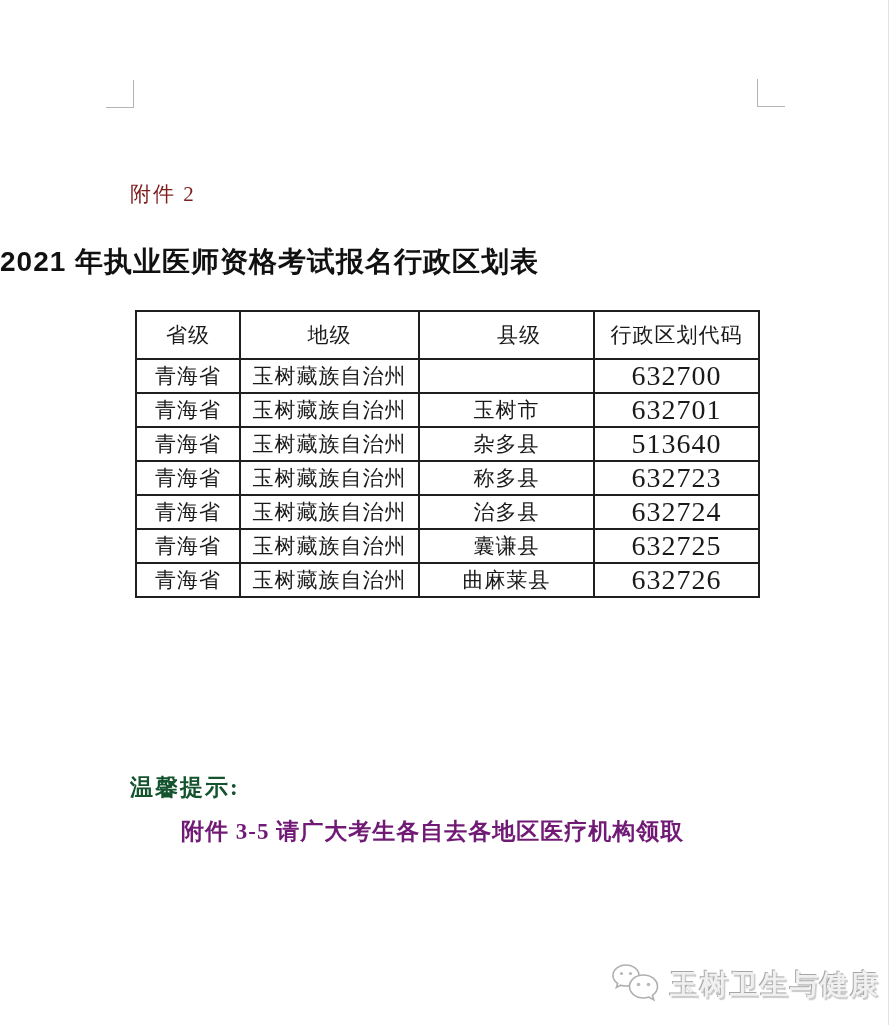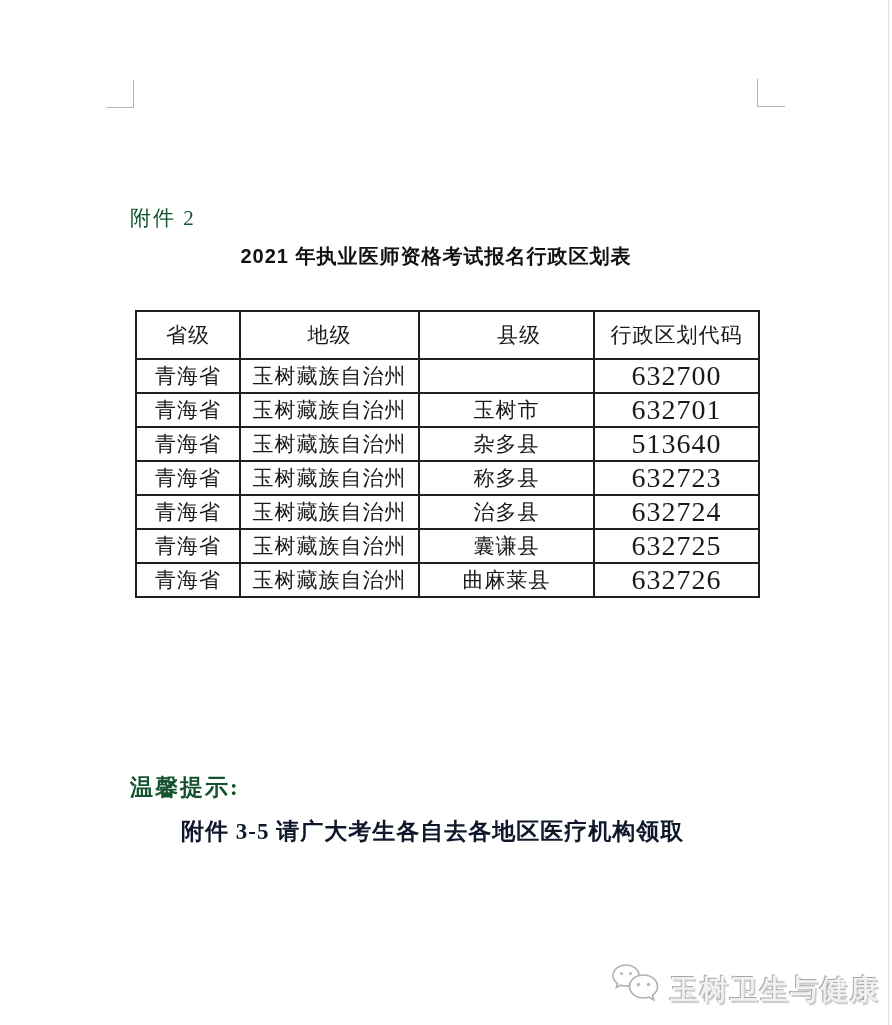--- a/index.html
+++ b/index.html
@@ -14,28 +14,27 @@
   .page-edge {
     position:absolute; top:0; right:3px; width:1px; height:1025px;
     background:#e2e2e2;
   }
   
   .corner-mark { position:absolute; width:28px; height:28px; }
   .corner-tl { left:106px; top:80px; border-right:1px solid #b4b4b4; border-bottom:1px solid #b4b4b4; }
   .corner-tr { left:757px; top:79px; border-left:1px solid #b4b4b4; border-bottom:1px solid #b4b4b4; }
 
   .attachment-label {
-    position:absolute; left:130px; top:204px;
-    font-size:21px; letter-spacing:2px; color:#14532d;
+    position:absolute; left:130px; top:180px;
+    font-size:21px; letter-spacing:2px; color:#7f1d1d;
   }
   .doc-title {
     position:absolute; left:0; top:243px; width:872px;
-    text-align:center;
     font-family:"Liberation Sans","DejaVu Sans",sans-serif;
-    font-weight:bold; font-size:20px; color:#111;
+    font-weight:bold; font-size:28px; color:#111;
     letter-spacing:1px;
   }
 
   table.region-table {
     position:absolute; left:135px; top:310px;
     width:625px;
     border-collapse:collapse;
     table-layout:fixed;
   }
   .region-table th, .region-table td {
@@ -58,21 +57,21 @@
     position:absolute; left:130px; top:772px;
     font-weight:bold; font-size:23px; letter-spacing:2px;
   }
   .notice-body {
     position:absolute; left:181px; top:816px;
     font-weight:bold; font-size:23px; letter-spacing:1px;
   }
 
   .footer-watermark {
     position:absolute; top:961px; right:12px;
-    display:flex; align-items:flex-end; gap:8px;
+    display:flex; align-items:center; gap:8px;
   }
   .wm-logo { width:52px; height:48px; flex:0 0 auto; }
   .wm-text {
     font-family:"Liberation Sans","DejaVu Sans",sans-serif;
     font-weight:bold; font-size:28px; letter-spacing:2px;
     color:#f0f0f0;
     text-shadow:-1px -1px 0 #a6a6a6, 1.5px 1.5px 1px #c9c9c9;
   }
 </style>
 </head>
@@ -134,21 +133,21 @@
     <tr>
       <td>青海省</td>
       <td>玉树藏族自治州</td>
       <td>曲麻莱县</td>
       <td class="code-cell">632726</td>
     </tr>
   </tbody>
 </table>
 
 <div class="notice-heading" style="color:#14532d;">温馨提示:</div>
-<div class="notice-body" style="color:#0f172a;">附件 3-5 请广大考生各自去各地区医疗机构领取</div>
+<div class="notice-body" style="color:#701a75;">附件 3-5 请广大考生各自去各地区医疗机构领取</div>
 
 <div class="footer-watermark">
   <span class="wm-logo">
     <svg width="52" height="48" viewBox="0 0 52 48" xmlns="http://www.w3.org/2000/svg">
       <g fill="#ffffff" stroke="#b0b0b0" stroke-width="1.6">
         <path d="M16 4 C8.5 4 3 9 3 14.5 C3 17.8 4.8 20.6 7.6 22.5 L6.4 26.5 L10.8 24.2 C12.4 24.7 14.1 25 16 25 C23.5 25 29 20 29 14.5 C29 9 23.5 4 16 4 Z"></path>
         <path d="M33.5 14 C25.5 14 19.5 19.2 19.5 25.5 C19.5 31.8 25.5 37 33.5 37 C35.4 37 37.2 36.7 38.8 36.1 L43.8 38.8 L42.4 34.3 C45.5 32.2 47.5 29.1 47.5 25.5 C47.5 19.2 41.5 14 33.5 14 Z"></path>
       </g>
       <g fill="#b9b9b9">
         <circle cx="11.5" cy="12.5" r="1.6"></circle>

